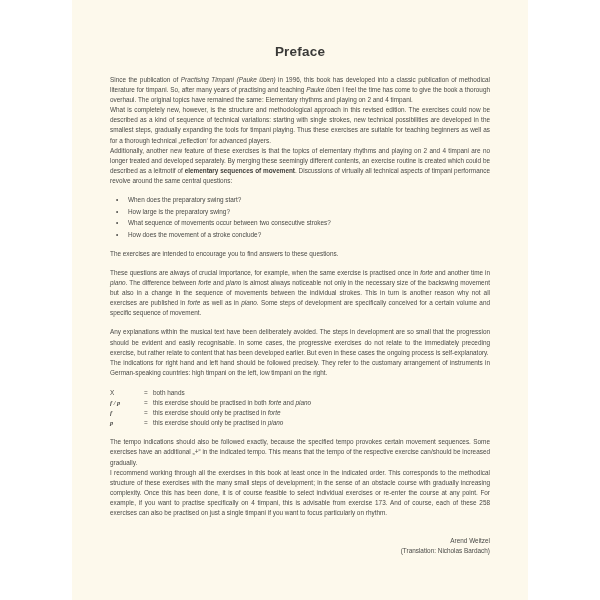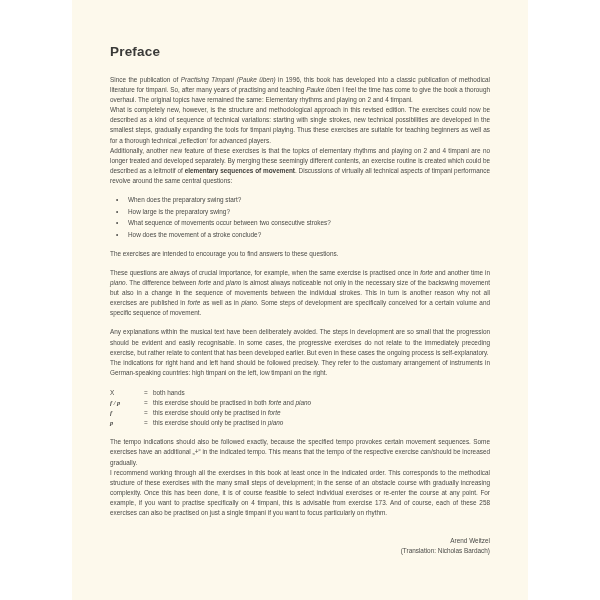--- a/index.html
+++ b/index.html
@@ -20,21 +20,21 @@
     width: 456px;
     height: 600px;
     background: #fdf9ec;
   }
   .page-inner {
     padding: 0 38px;
     box-sizing: border-box;
     width: 456px;
   }
   .doc-title {
-    text-align: left;
+    text-align: center;
     font-size: 13.5px;
     font-weight: bold;
     color: #3a3a38;
     letter-spacing: 0.2px;
     margin: 44px 0 16px 0;
   }
   p.body-text {
     font-size: 6.4px;
     line-height: 10.1px;
     color: #4a4a47;

